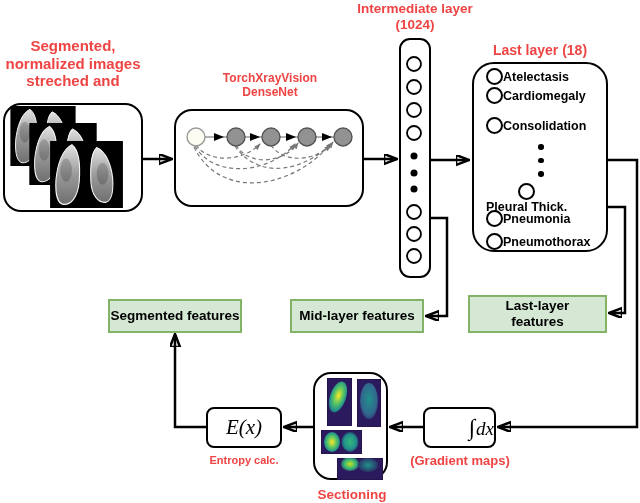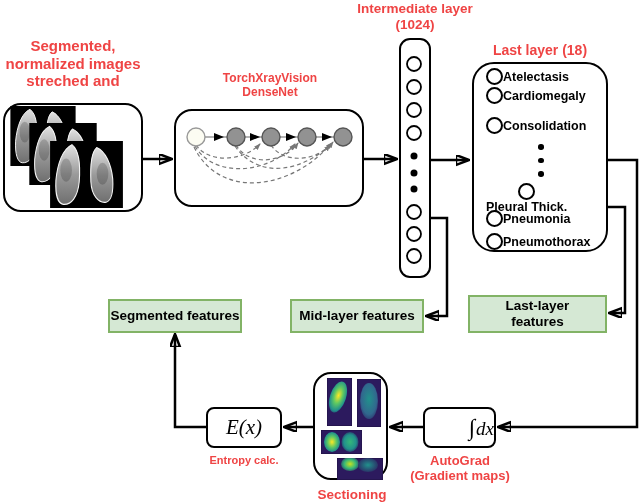--- a/index.html
+++ b/index.html
@@ -264,17 +264,16 @@
     <rect width="46" height="22" fill="#2c1a5e" stroke="#1e1040" stroke-width="1"></rect>
     <ellipse cx="13" cy="6" rx="9" ry="7" fill="url(#h4a)"></ellipse>
     <ellipse cx="31" cy="7" rx="10" ry="7" fill="url(#h4b)"></ellipse>
   </svg>
   <div class="abs lbl" style="left:297px;top:487px;width:110px;font-size:13.5px;">Sectioning</div>
 
   <div class="box round-md" style="left:423px;top:407px;width:73px;height:41px;display:flex;align-items:center;justify-content:flex-end;">
     <span class="formula" style="font-size:19px;"><span class="intg">∫</span><span>dx</span></span>
   </div>
   <div class="abs lbl" style="left:395px;top:453px;width:130px;font-size:13px;">
-    <div>AutoGrad</div>
     <div>(Gradient maps)</div>
   </div>
 
 </div>
 
 </body></html>

